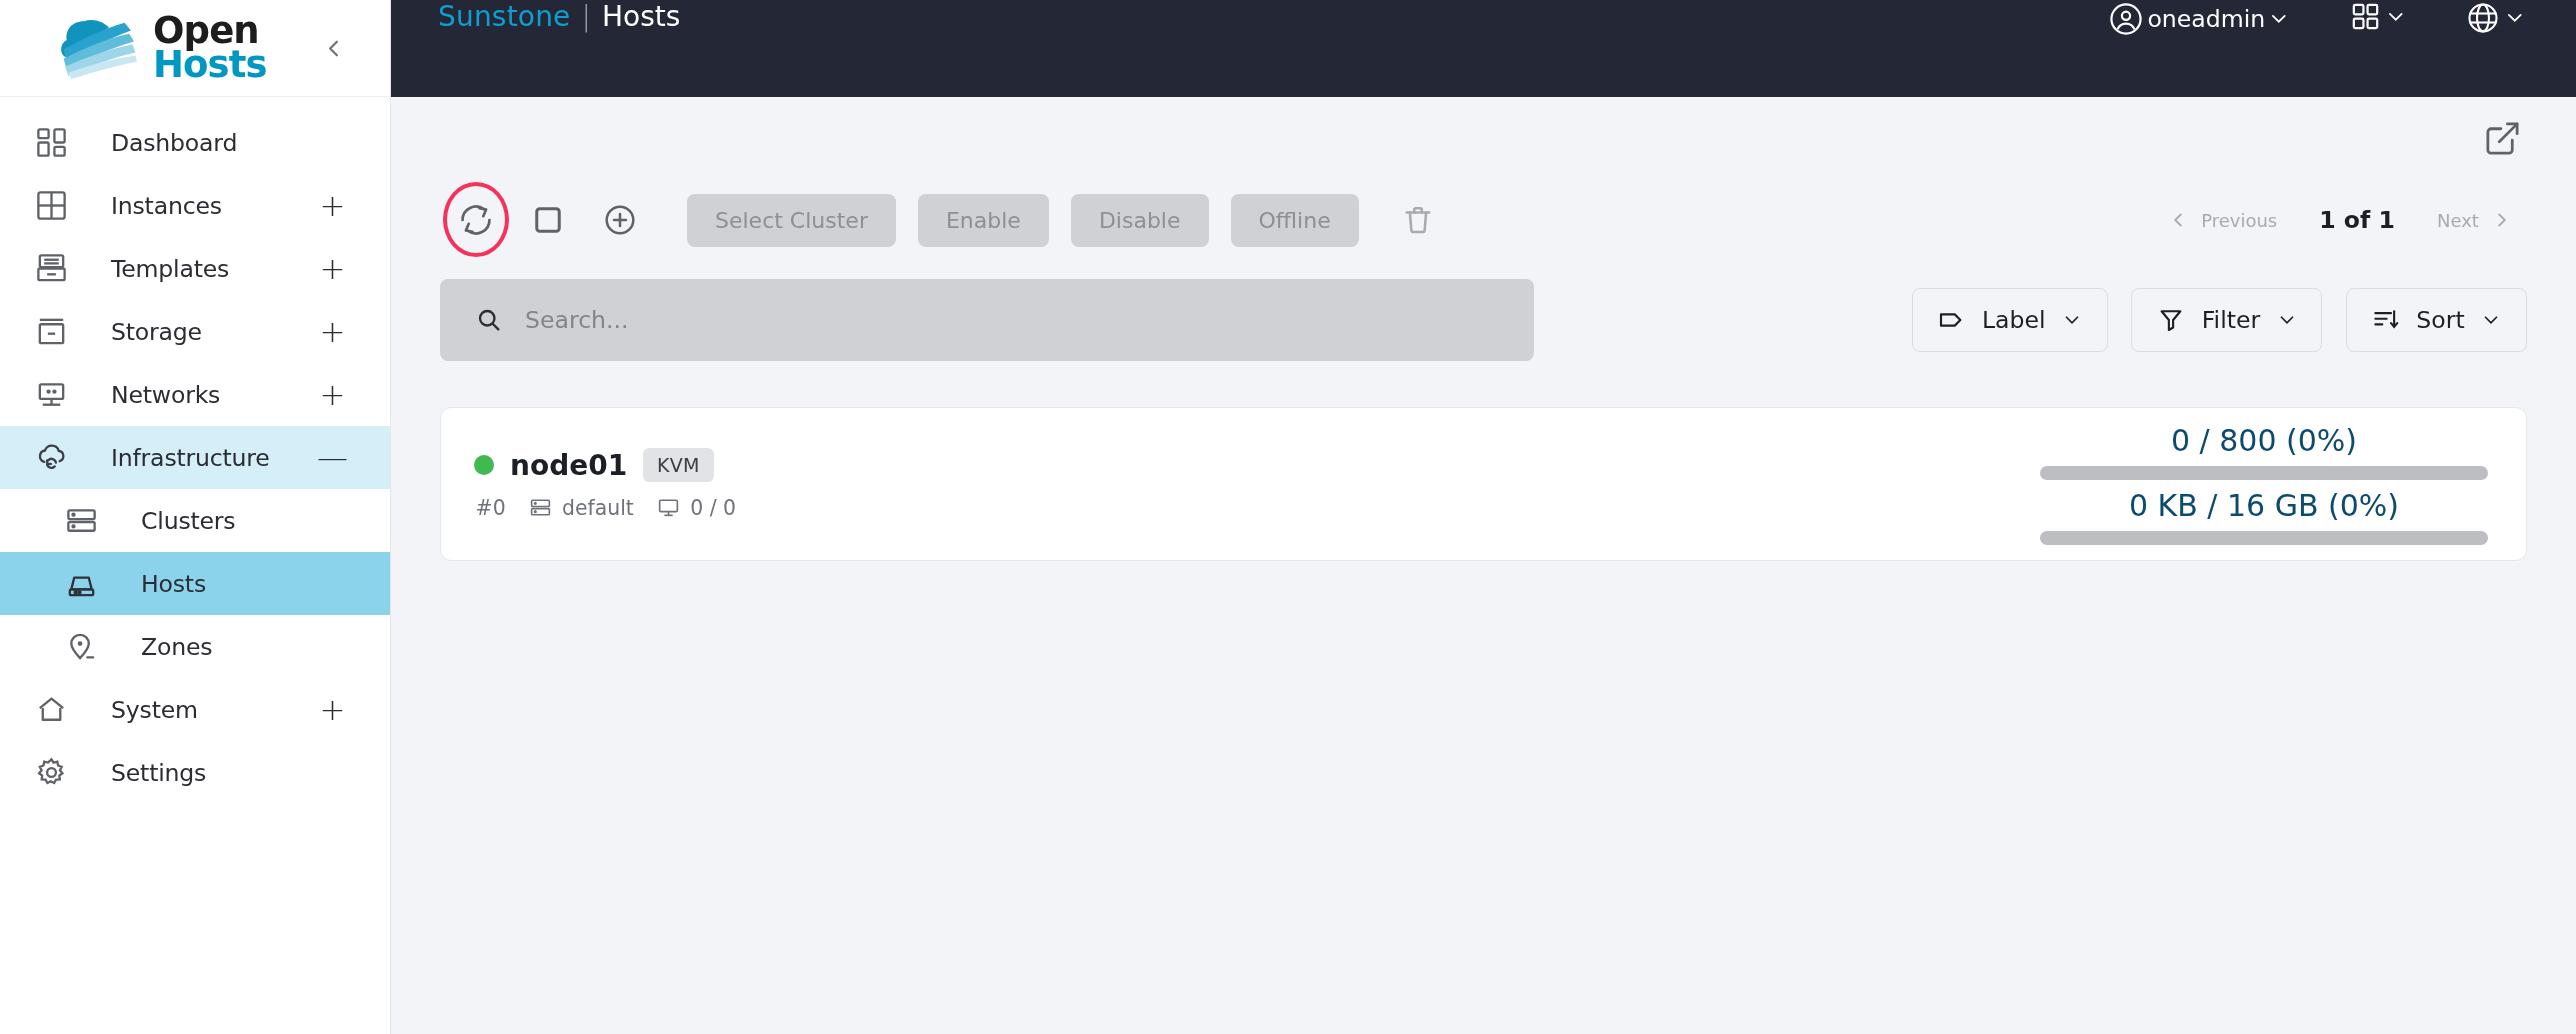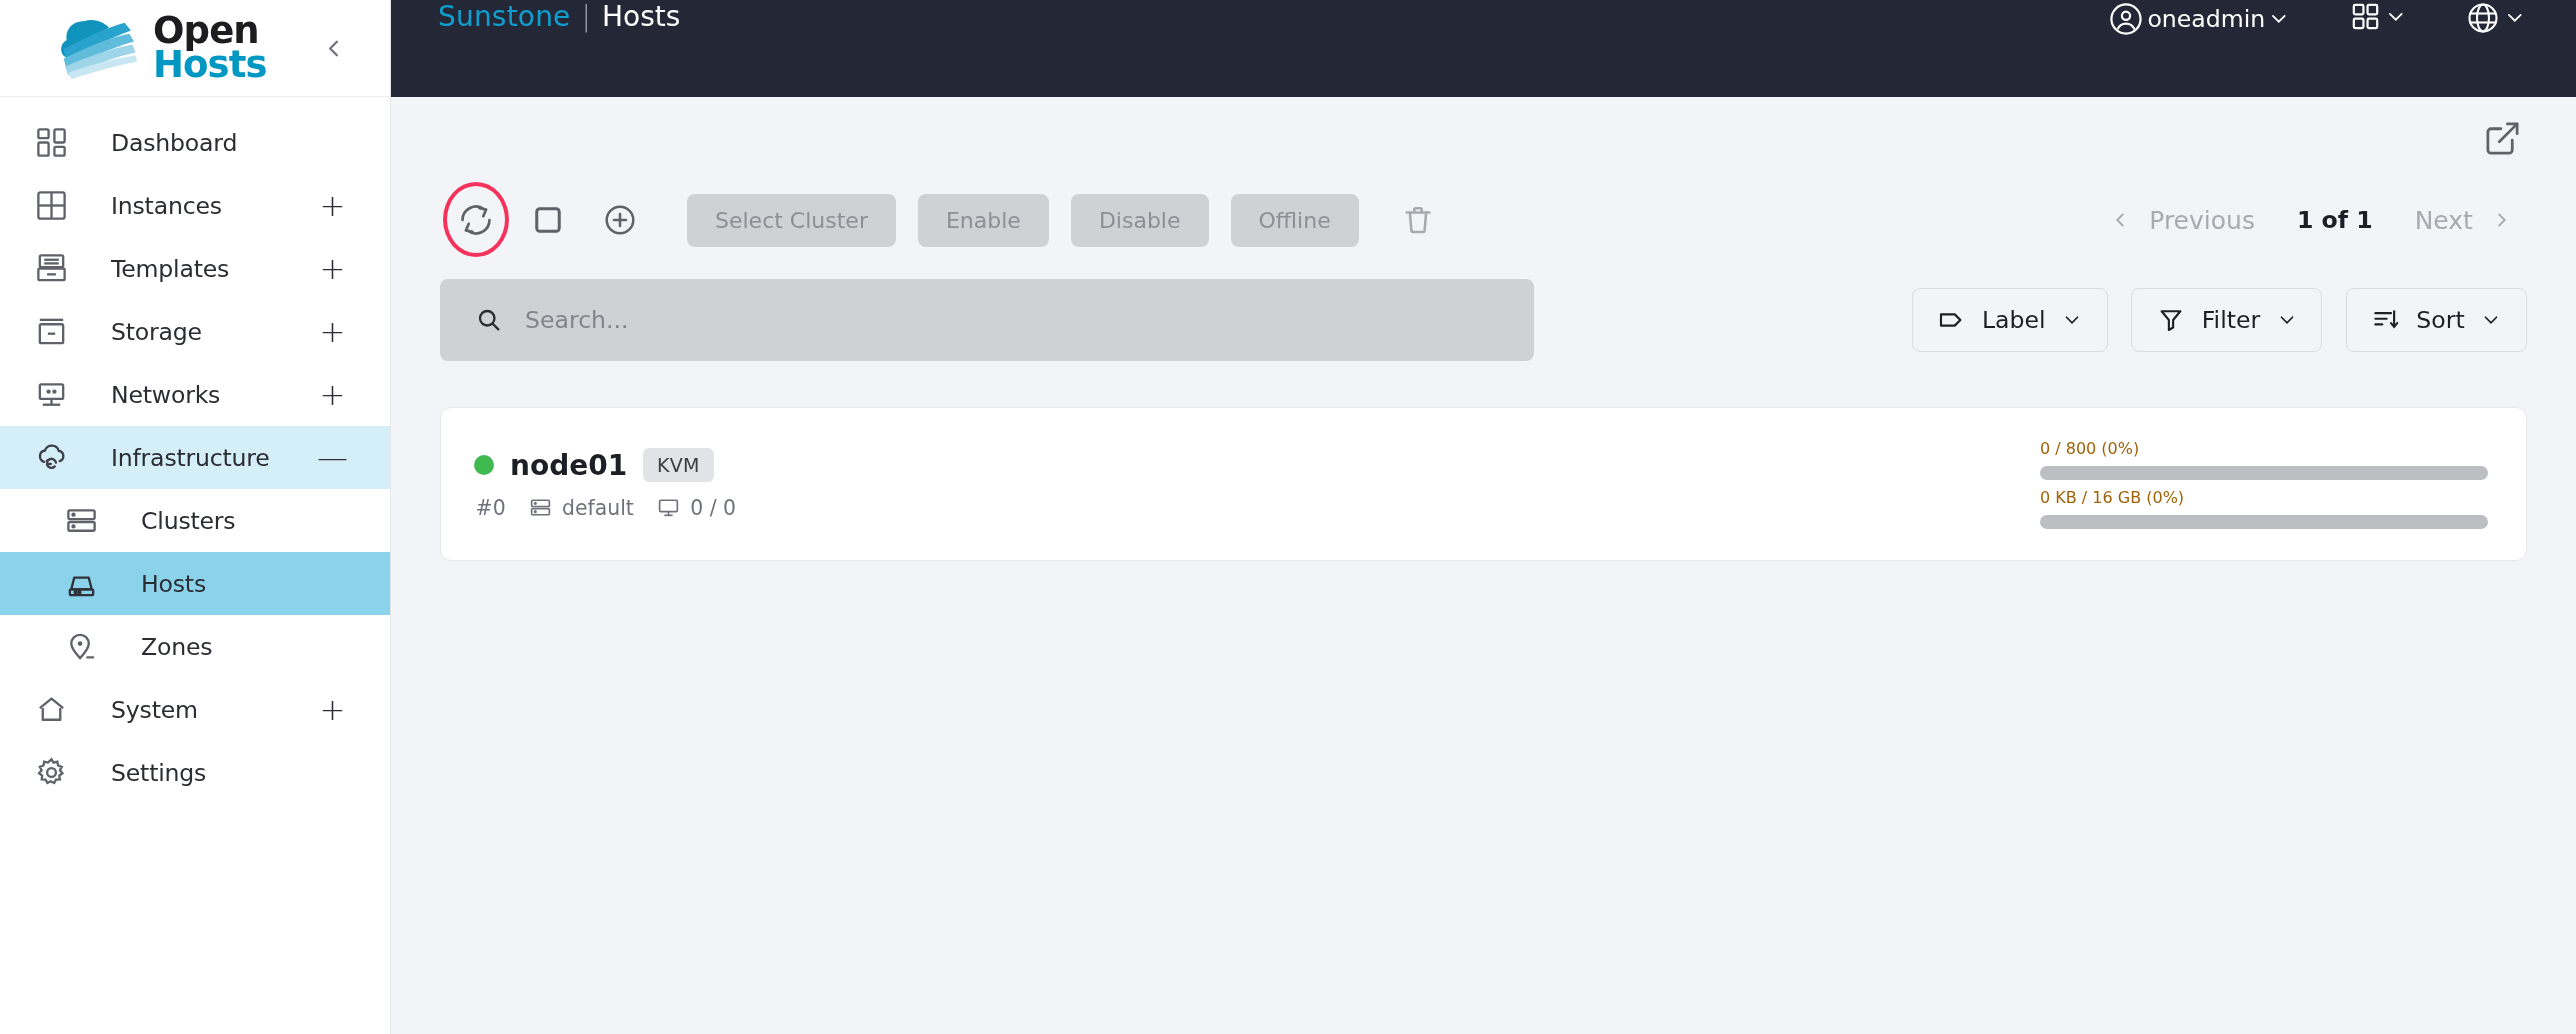--- a/index.html
+++ b/index.html
@@ -198,22 +198,22 @@
     display: flex; align-items: center; justify-content: center;
     cursor: pointer;
   }
 
   .pager {
     margin-left: auto;
     display: flex; align-items: center; gap: 0;
     padding-right: 3.1px;
   }
   .pg-btn {
-    display: flex; align-items: center; gap: 18px;
-    font-size: 25px; color: #a8aab1;
+    display: flex; align-items: center; gap: 12px;
+    font-size: 18px; color: #a8aab1;
     font-family: "DejaVu Sans", sans-serif;
     cursor: pointer;
     padding: 0 11px;
   }
   .pg-count {
     font-size: 23.6px; color: #1d1f26; font-weight: 600;
     padding: 0 31px;
     font-family: "DejaVu Sans", sans-serif;
   }
 
@@ -301,22 +301,22 @@
     margin-right: 11px;
   }
 
   .hc-right {
     margin-left: auto;
     width: 448px;
     display: flex; flex-direction: column; gap: 7.9px;
   }
   .metric { display: flex; flex-direction: column; gap: 7.9px; }
   .metric-label {
-    font-size: 16px; color: #a16207;
-    text-align: left;
+    font-size: 30px; color: #0c4a6e;
+    text-align: center;
     font-family: "DejaVu Sans", sans-serif;
   }
   .bar-track {
     height: 14px;
     background: #bcbec2;
     border-radius: 7px;
     width: 100%;
     overflow: hidden;
   }
   .bar-fill {

